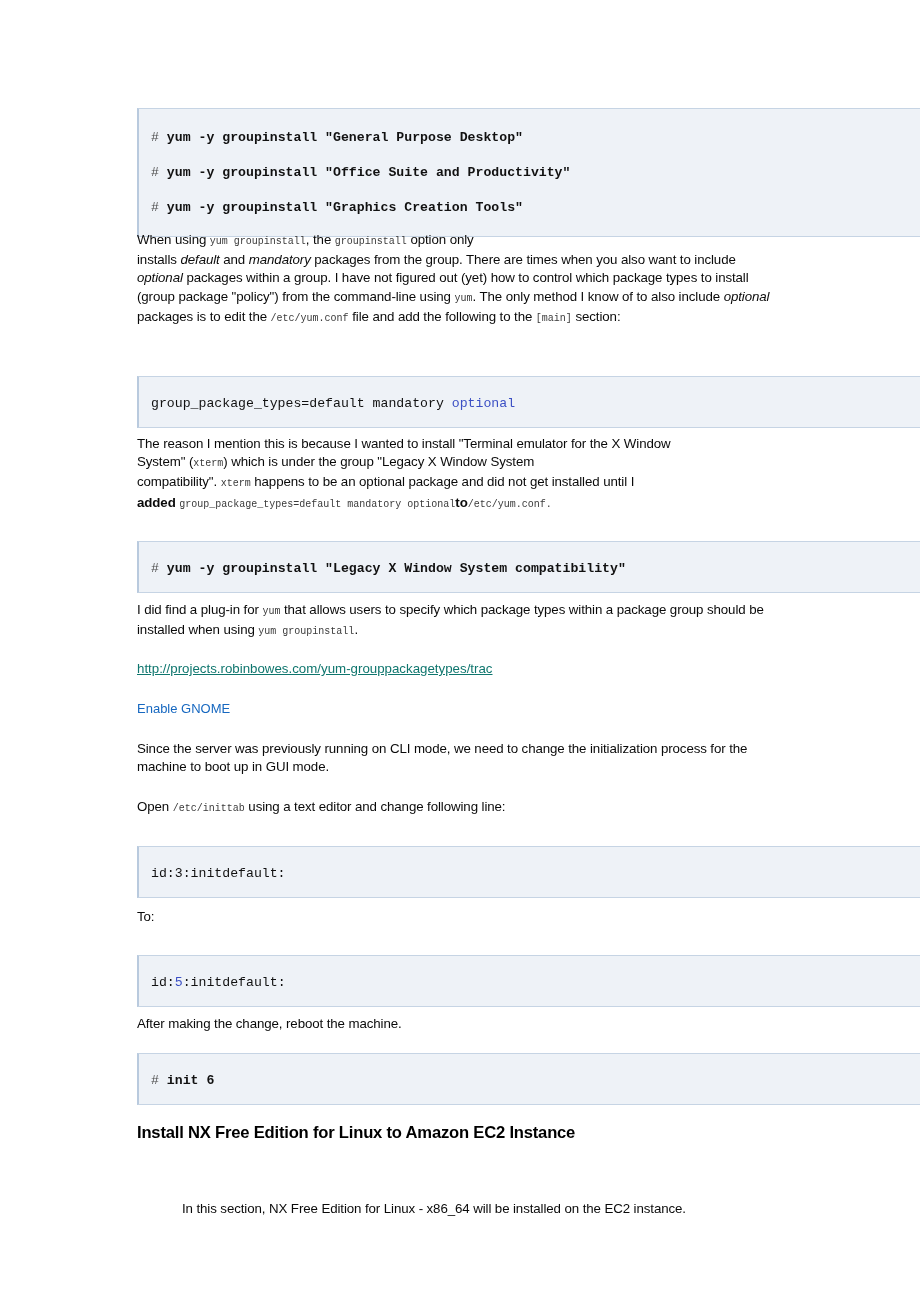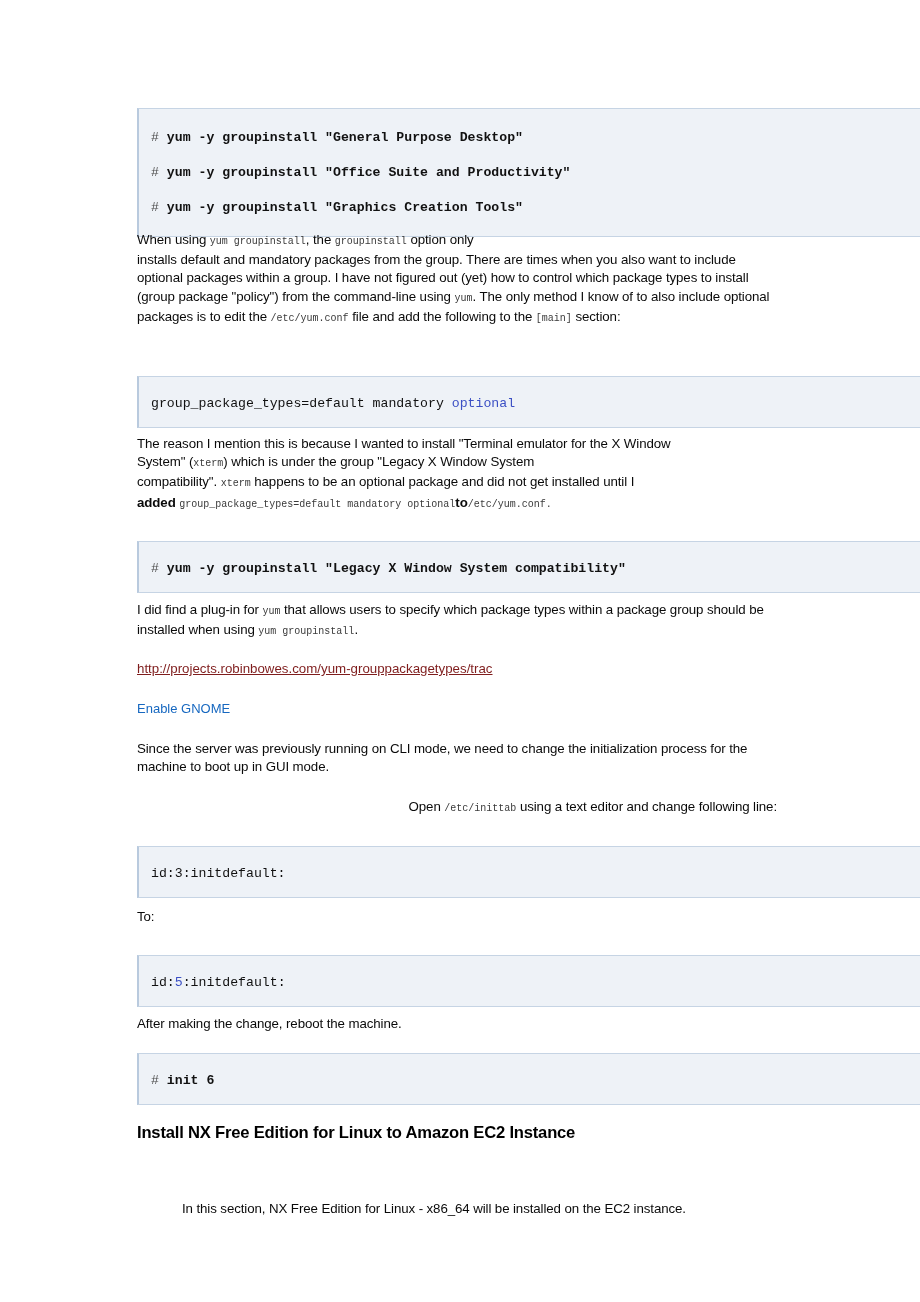--- a/index.html
+++ b/index.html
@@ -34,21 +34,21 @@
     letter-spacing: -0.1px;
   }
 
   
   .ic {
     font-family: "Liberation Mono", "DejaVu Sans Mono", monospace;
     font-size: 10px;
     color: #3a3a3a;
     letter-spacing: 0px;
   }
-  .it { }
+  .it { font-style: italic; }
   .bd { font-weight: bold; }
 
   
   .codeblock {
     background: #eef2f7;
     border-top: 1px solid #c6d4e4;
     border-bottom: 1px solid #c6d4e4;
     border-left: 2px solid #b9cade;
     box-sizing: border-box;
     width: 783px;
@@ -68,21 +68,21 @@
   .codeblock .kw { color: #3b4fc4; }
   .codeblock.single { line-height: 14px; padding: 13px 0 13px 12px; }
   .codeblock.single.tall { padding: 20px 0 16px 12px; }
 
   
   .ext-link {
     display: inline-block;
     font-family: "Liberation Sans", sans-serif;
     font-size: 13.3px;
     line-height: 18px;
-    color: #7f1d1d;
+    color: #0f766e;
     text-decoration: underline;
     cursor: pointer;
   }
   .h-sub {
     font-family: "Liberation Sans", sans-serif;
     font-size: 13px;
     line-height: 18px;
     font-weight: normal;
     color: #1768c0;
     margin: 0;
@@ -118,21 +118,21 @@
   <div class="codeblock cmd single tall abs" style="top:541px;"><span class="hash">#</span> <span>yum -y groupinstall "Legacy X Window System compatibility"</span></div>
 
   <p class="para abs" style="top:601px;"><span>I did find a plug-in for </span><span class="ic">yum</span><span> that allows users to specify which package types within a package group should be installed when using </span><span class="ic">yum groupinstall</span><span>.</span></p>
 
   <a class="ext-link abs" style="top:660px;" href="#">http://projects.robinbowes.com/yum-grouppackagetypes/trac</a>
 
   <h3 class="h-sub abs" style="top:700px;">Enable GNOME</h3>
 
   <p class="para abs" style="top:740px;">Since the server was previously running on CLI mode, we need to change the initialization process for the machine to boot up in GUI mode.</p>
 
-  <p class="para abs" style="top:798px;text-align:right;"><span>Open </span><span class="ic">/etc/inittab</span><span> using a text editor and change following line:</span></p>
+  <p class="para abs" style="top:798px;"><span>Open </span><span class="ic">/etc/inittab</span><span> using a text editor and change following line:</span></p>
 
   <div class="codeblock single tall abs" style="top:846px;"><span>id:3:initdefault:</span></div>
 
   <p class="para abs" style="top:908px;">To:</p>
 
   <div class="codeblock single tall abs" style="top:955px;"><span>id:</span><span class="kw">5</span><span>:initdefault:</span></div>
 
   <p class="para abs" style="top:1015px;">After making the change, reboot the machine.</p>
 
   <div class="codeblock cmd single tall abs" style="top:1053px;"><span class="hash">#</span> <span>init 6</span></div>

